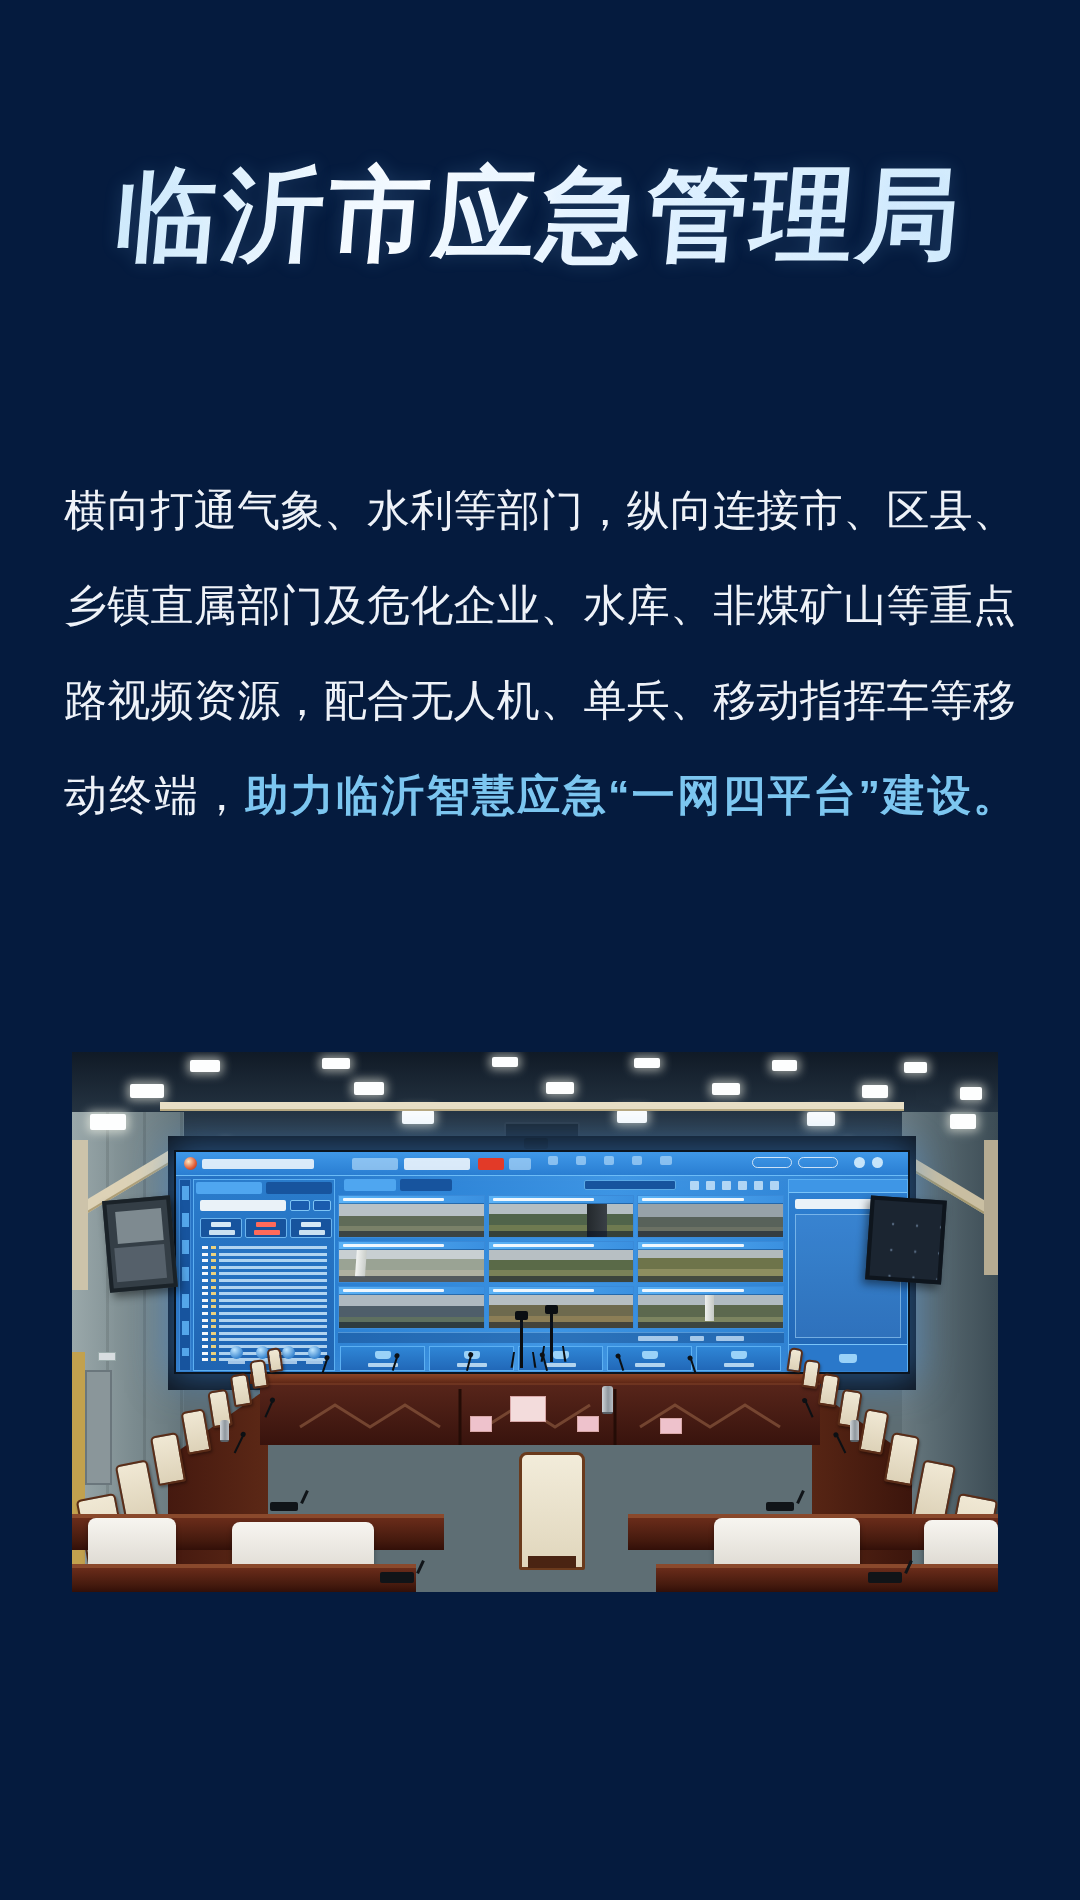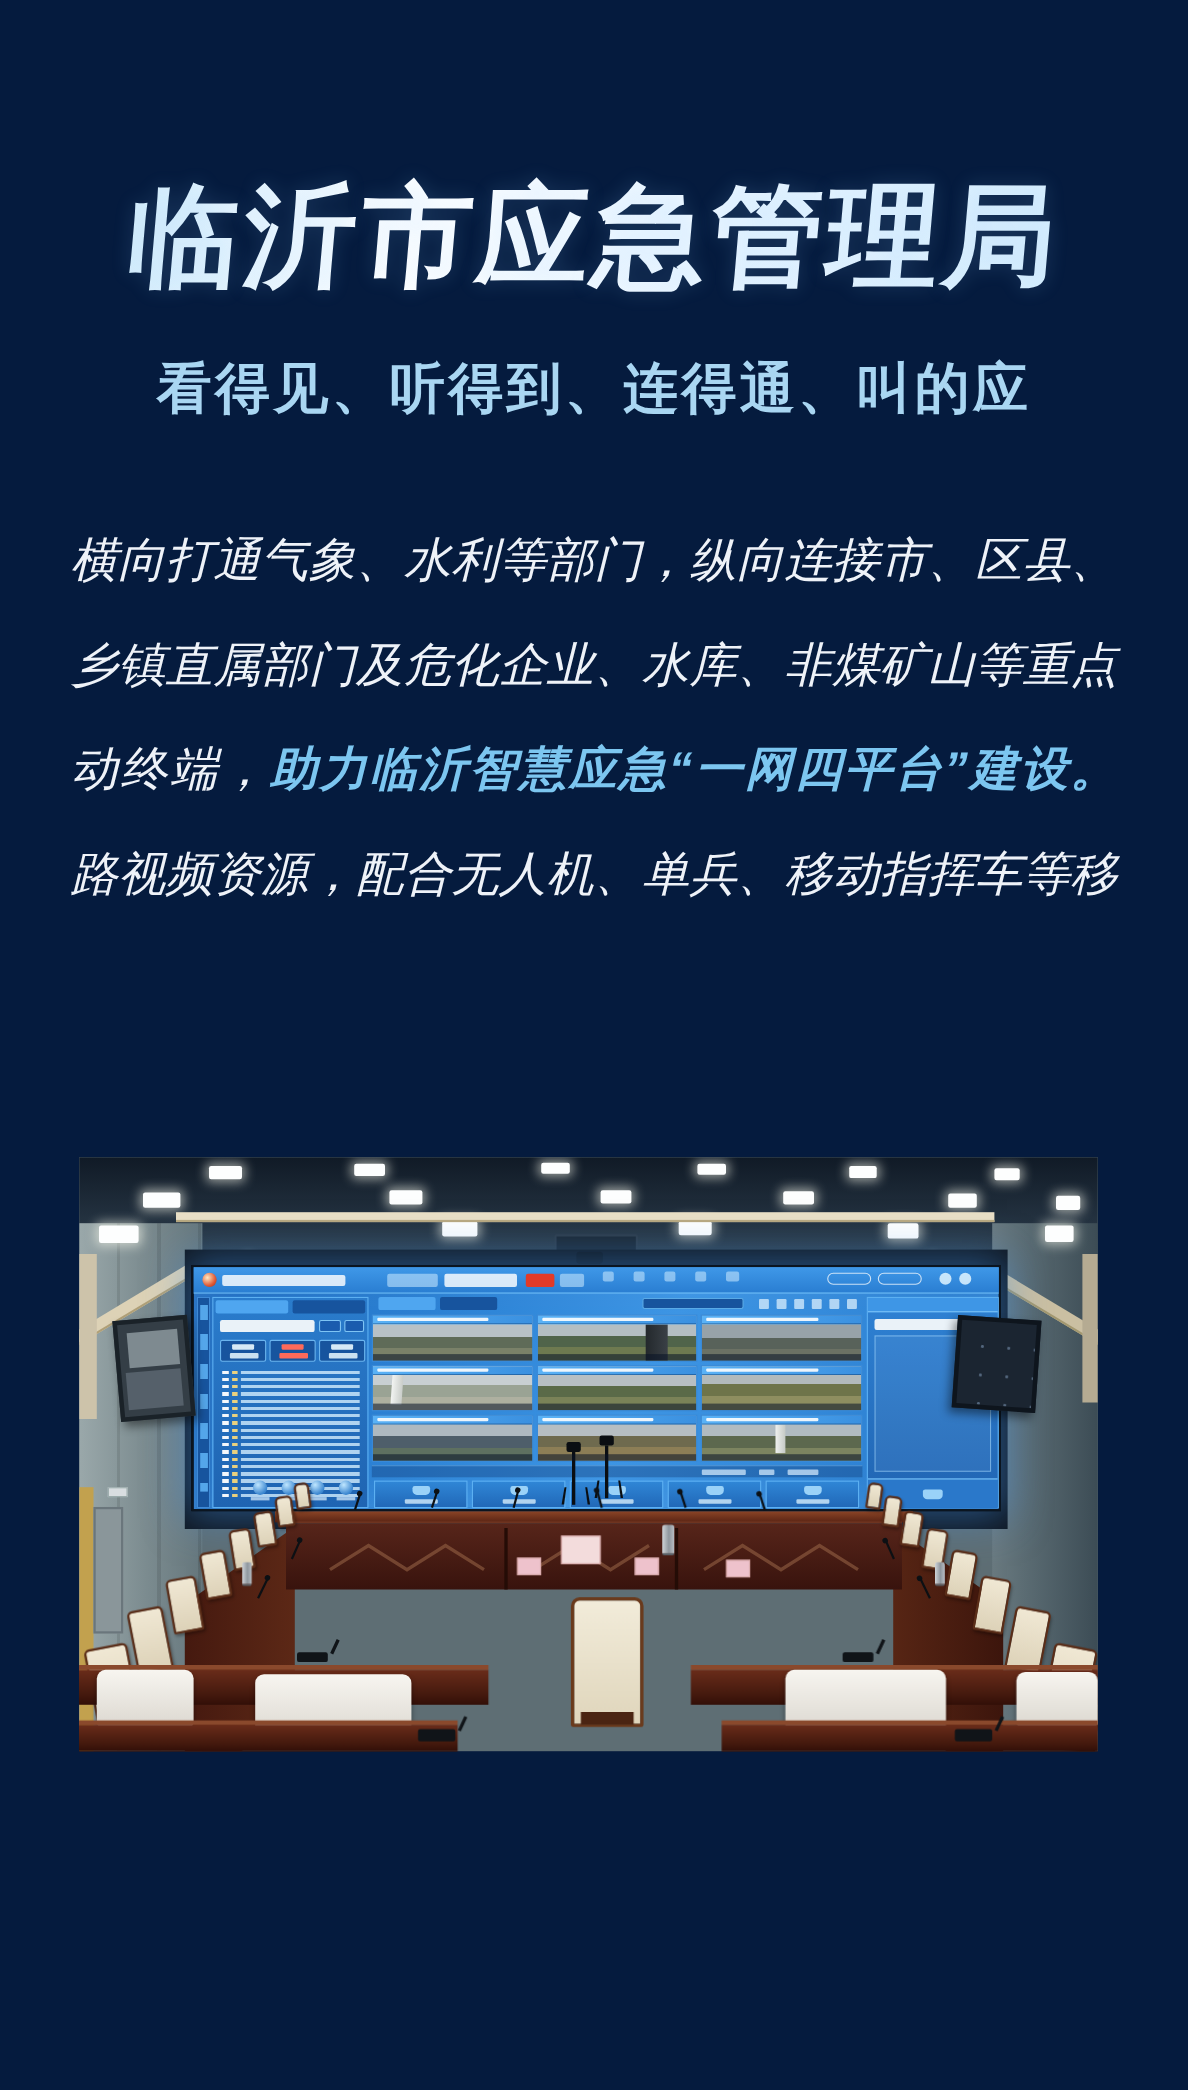--- a/index.html
+++ b/index.html
@@ -19,21 +19,21 @@
     text-shadow:0 0 18px rgba(140,200,255,.18);
   }
   .subtitle {
     position:absolute; left:0; top:320px; width:1080px; text-align:center;
     font-size:50px; font-weight:700; letter-spacing:3px; color:#a9d6f2;
   }
 
   
   .body-text { position:absolute; left:64px; top:463px; width:952px; line-height:95px;
     font-size:43px; color:#eef2f8; }
-  .body-text .line { text-align:justify; text-align-last:justify; white-space:nowrap;font-style:italic; }
+  .body-text .line { text-align:justify; text-align-last:justify; white-space:nowrap; }
   .hl { color:#7cc6f0; font-weight:700; }
 
   
   .footer-logo { position:absolute; left:455px; top:1738px; transform:translateX(-50%);
     font-size:43px; font-weight:700; letter-spacing:2px; color:#ffffff; }
 
   
   .photo { position:absolute; left:72px; top:1052px; width:926px; height:540px;
     background:#5e6e74; overflow:hidden; }
   .photo * { position:absolute; }
@@ -236,27 +236,26 @@
   .console { background:#101418; border-radius:2px; }
   .console::before { content:""; position:absolute; right:-8px; top:-12px; width:3px; height:14px;
     background:#101418; transform:rotate(25deg); }
 </style>
 </head>
 <body>
 
 <div class="page">
 
   <h1 class="title">临沂市应急管理局</h1>
-  <div class="subtitle">看得见、听得到、连得通、叫的应</div>
 
   <div class="body-text">
     <div class="line">横向打通气象、水利等部门，纵向连接市、区县、</div>
     <div class="line">乡镇直属部门及危化企业、水库、非煤矿山等重点</div>
+    <div class="line">路视频资源，配合无人机、单兵、移动指挥车等移</div>
     <div class="line"><span>动终端，</span><span class="hl">助力临沂智慧应急“一网四平台”建设。</span></div>
-    <div class="line">路视频资源，配合无人机、单兵、移动指挥车等移</div>
   </div>
 
   <div class="photo">
 
     <div class="ceiling"></div>
     <div class="wall-left"></div>
     <div class="wall-right"></div>
     <div class="wall-strip-yellow"></div>
     <div class="wall-door"></div>
     <div class="wall-panel-btn"></div>

